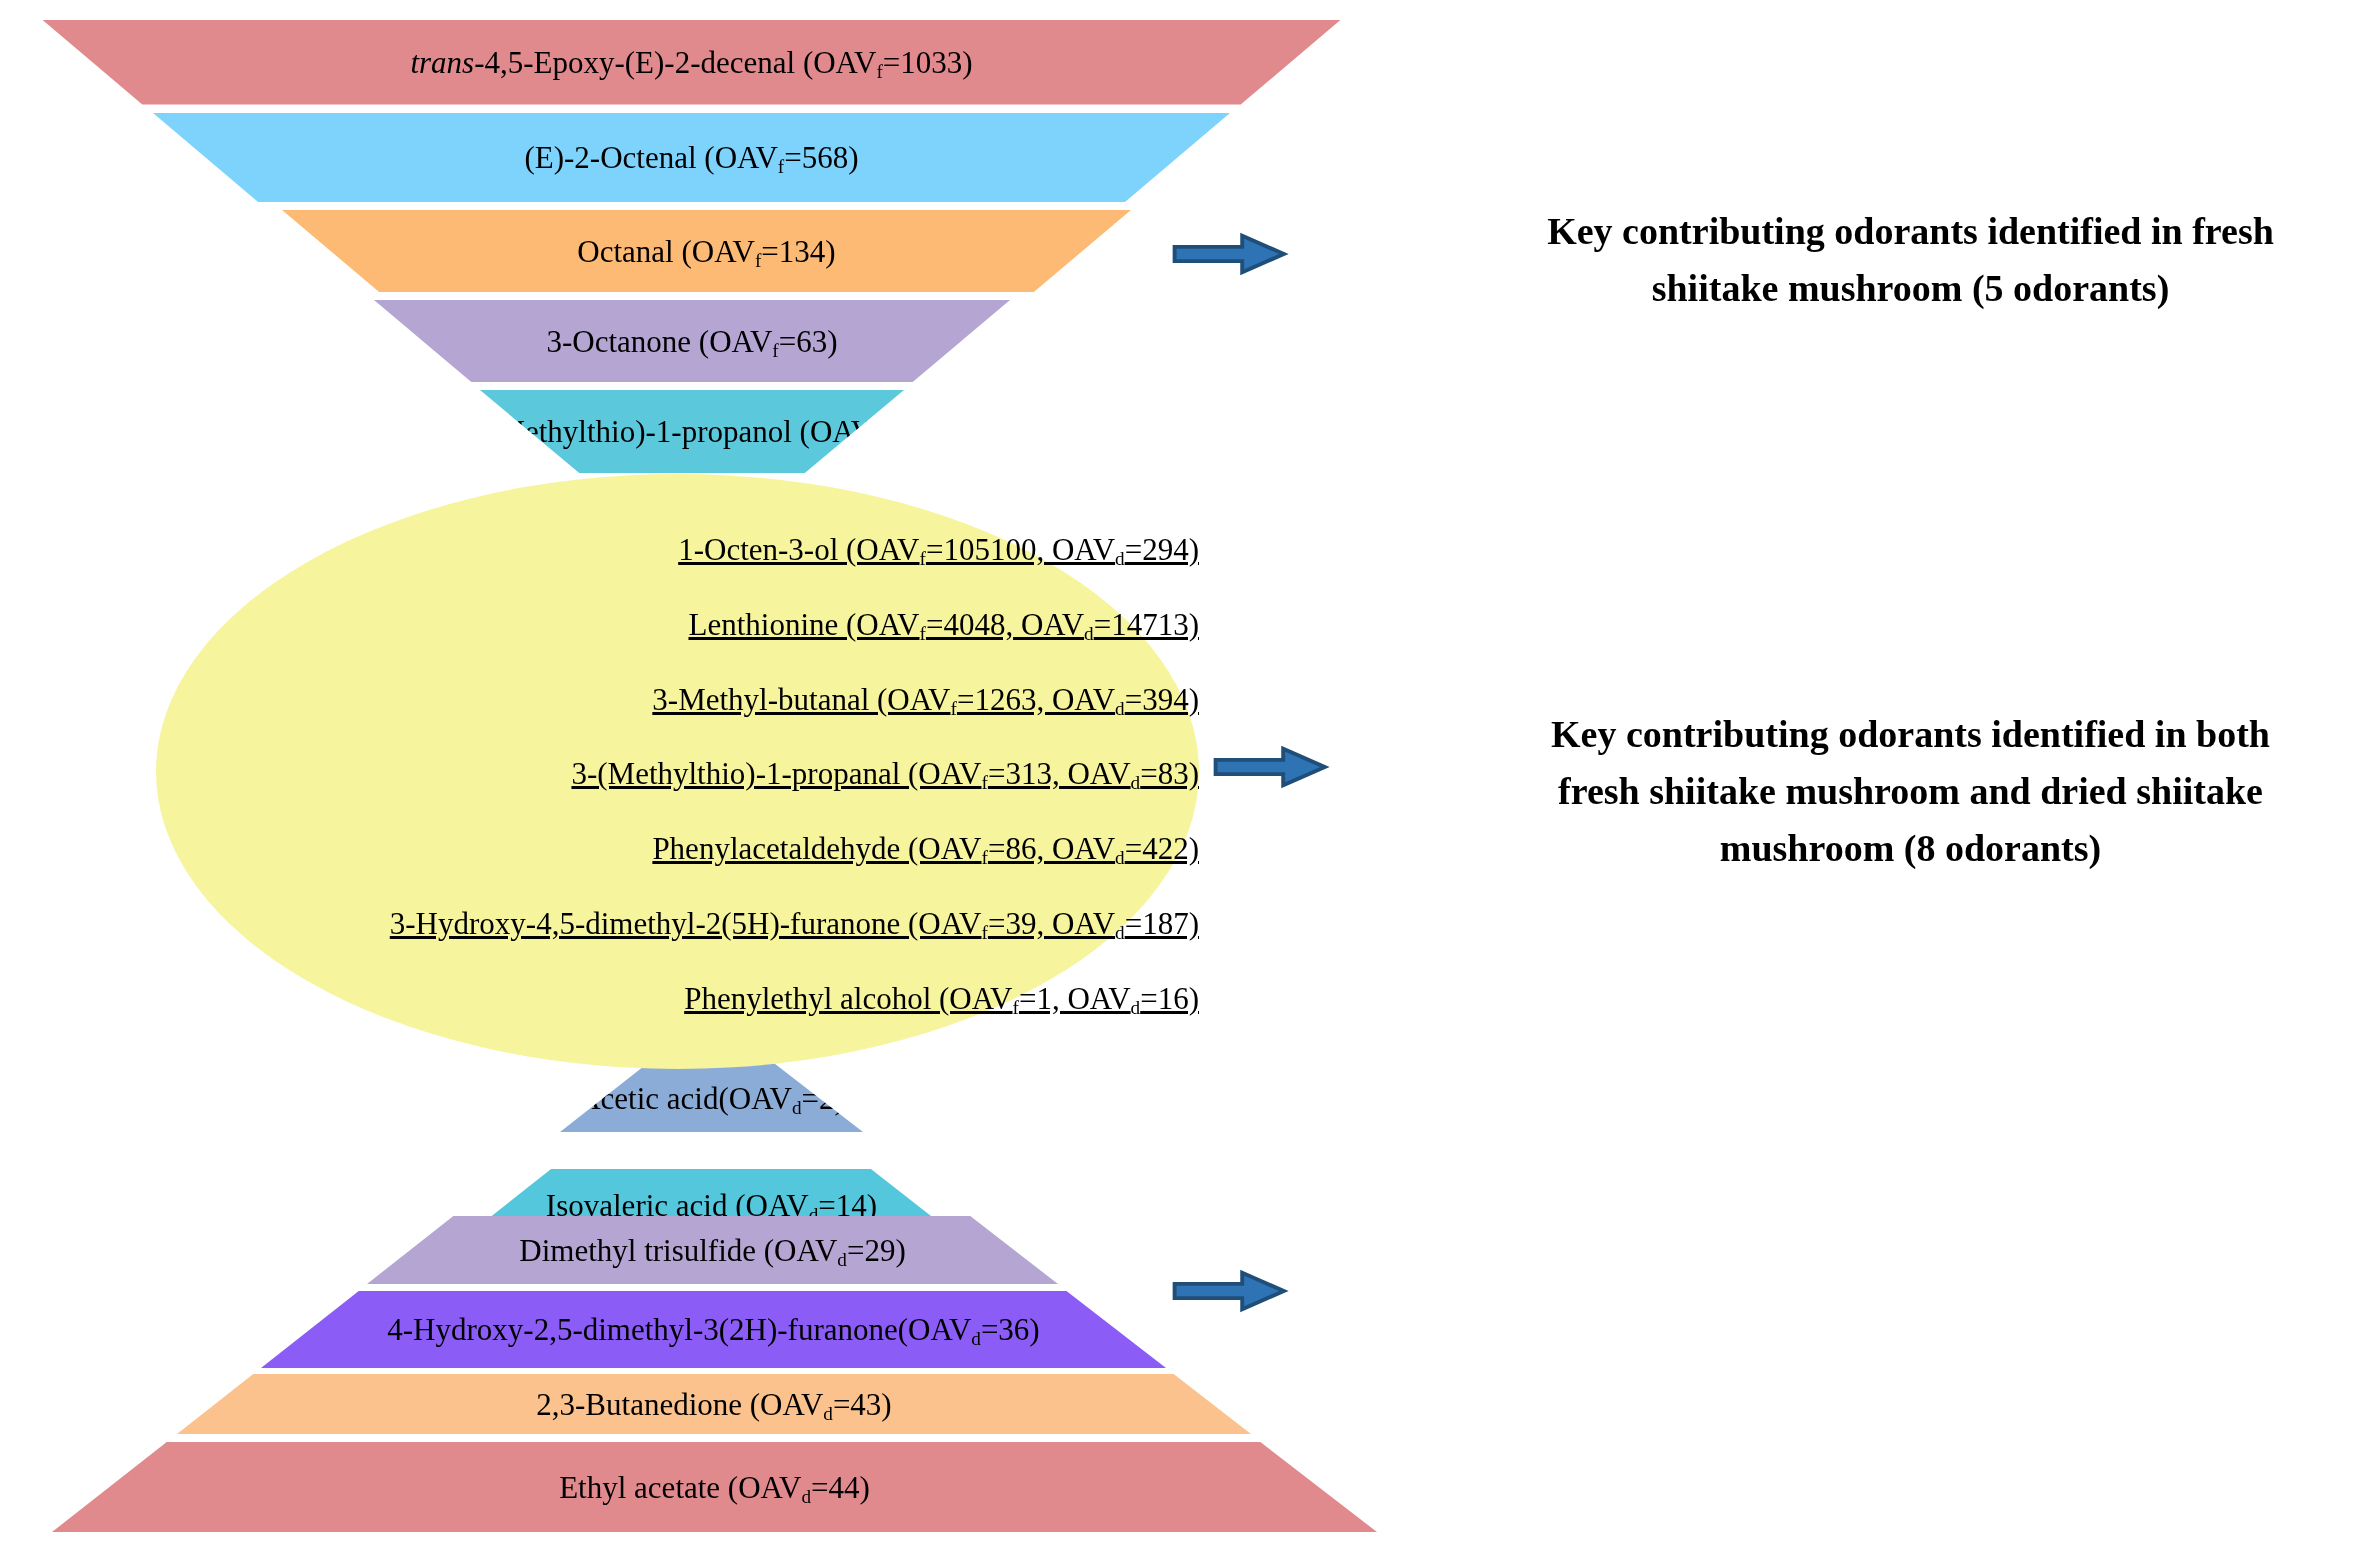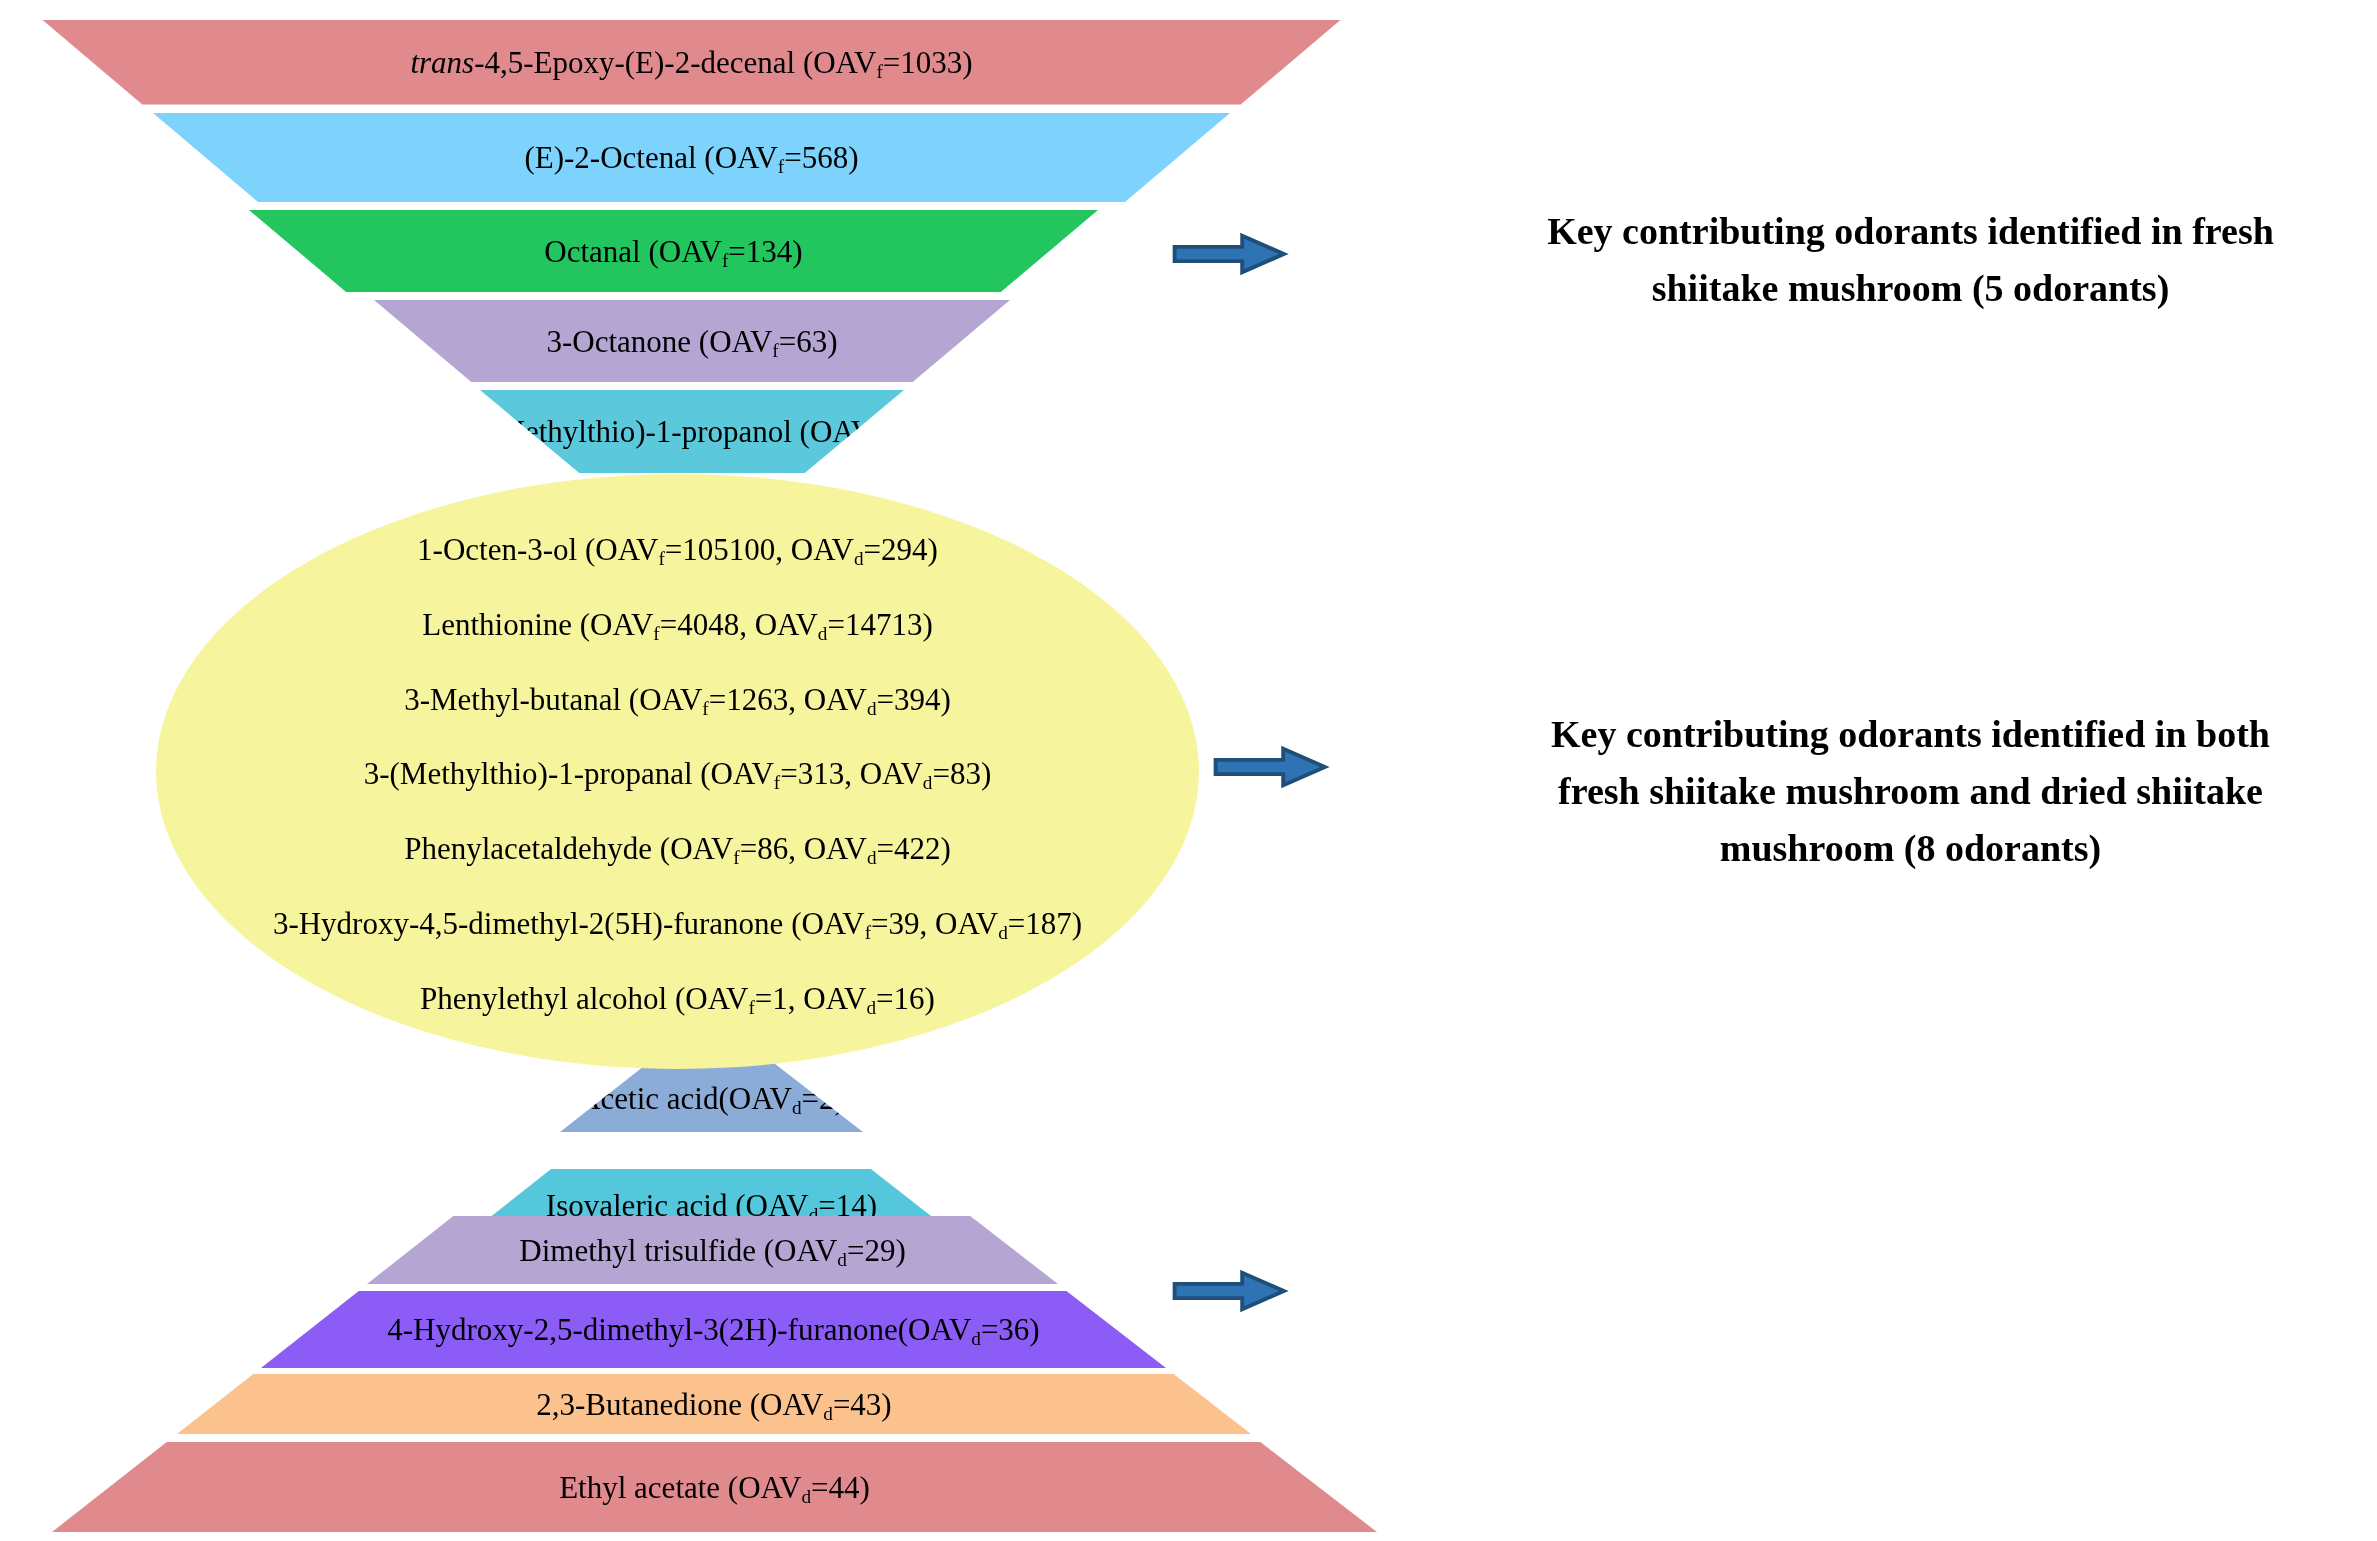--- a/index.html
+++ b/index.html
@@ -23,21 +23,21 @@
   .ellipse-shape{
     position:absolute;
     left:156px;top:474px;width:1043px;height:595px;
     border-radius:50%;
     z-index:2;
   }
   .ellipse-lines{
     position:absolute;
     left:156px;top:532px;width:1043px;height:485px;
     display:flex;flex-direction:column;justify-content:space-between;
-    text-align:center;font-size:31px;z-index:3;
+    text-align:right;font-size:31px;z-index:3;text-decoration:underline;
   }
   .ellipse-lines .el-line{white-space:nowrap;}
   .annotation{
     position:absolute;
     left:1454px;width:913px;
     font-weight:bold;font-size:38px;line-height:57px;
     text-align:center;
     white-space:pre-line;
   }
   .arrow-svg{position:absolute;width:117px;height:52px;}
@@ -47,21 +47,21 @@
 
 <div class="canvas">
 
   <div id="topFunnel">
       <div class="band" style="left: 42px; top: 19.6px; width: 1299px; height: 85px; background: rgb(224, 138, 142); clip-path: polygon(0% 0%, 100% 0%, 92.28% 100%, 7.72% 100%); z-index: 1;">
         <div class="tl"><i>trans</i>-4,5-Epoxy-(E)-2-decenal (OAV<sub>f</sub>=1033)</div>
       </div>
       <div class="band" style="left: 153px; top: 113px; width: 1077px; height: 89px; background: #7dd3fc; clip-path: polygon(0% 0%, 100% 0%, 90.25% 100%, 9.75% 100%); z-index: 1;">
         <div class="tl">(E)-2-Octenal (OAV<sub>f</sub>=568)</div>
       </div>
-      <div class="band" style="left: 249px; top: 210px; width: 849px; height: 82px; background: #22c55e; clip-path: polygon(0% 0%, 100% 0%, 88.56% 100%, 11.44% 100%); z-index: 1;">
+      <div class="band" style="left: 282px; top: 210px; width: 849px; height: 82px; background: #fdba74; clip-path: polygon(0% 0%, 100% 0%, 88.56% 100%, 11.44% 100%); z-index: 1;">
         <div class="tl">Octanal (OAV<sub>f</sub>=134)</div>
       </div>
       <div class="band" style="left: 374px; top: 300px; width: 636px; height: 82px; background: rgb(181, 165, 211); clip-path: polygon(0% 0%, 100% 0%, 84.7% 100%, 15.3% 100%); z-index: 1;">
         <div class="tl">3-Octanone (OAV<sub>f</sub>=63)</div>
       </div>
       <div class="band" style="left: 480px; top: 390px; width: 424px; height: 83px; background: rgb(92, 200, 220); clip-path: polygon(0% 0%, 100% 0%, 76.6% 100%, 23.4% 100%); z-index: 1;">
         <div class="tl">3-(Methylthio)-1-</div>
         <div class="tl">propanol (OAV<sub>f</sub>=3)</div>
       </div>
     </div>

